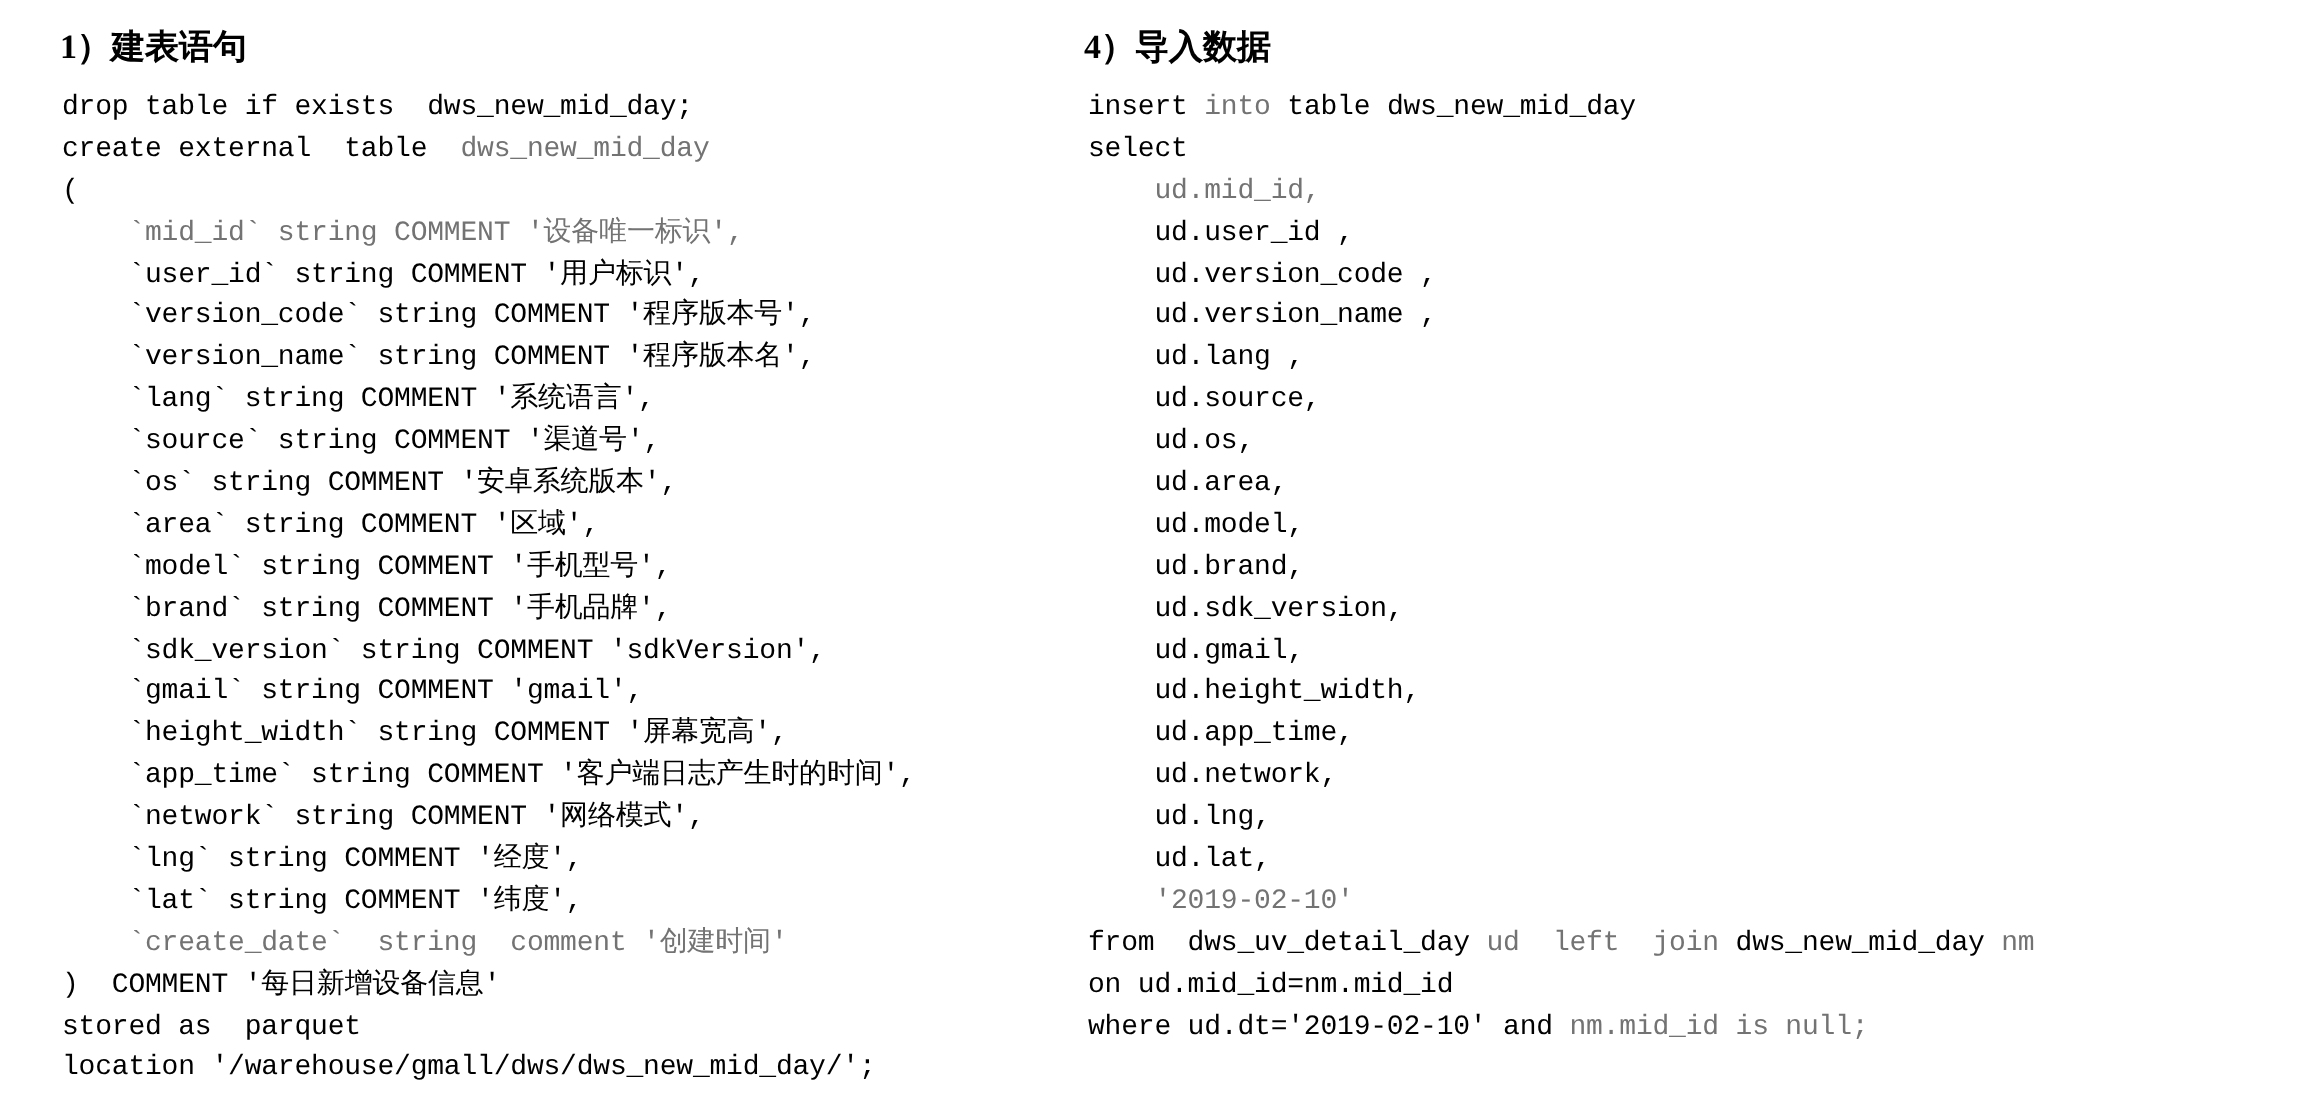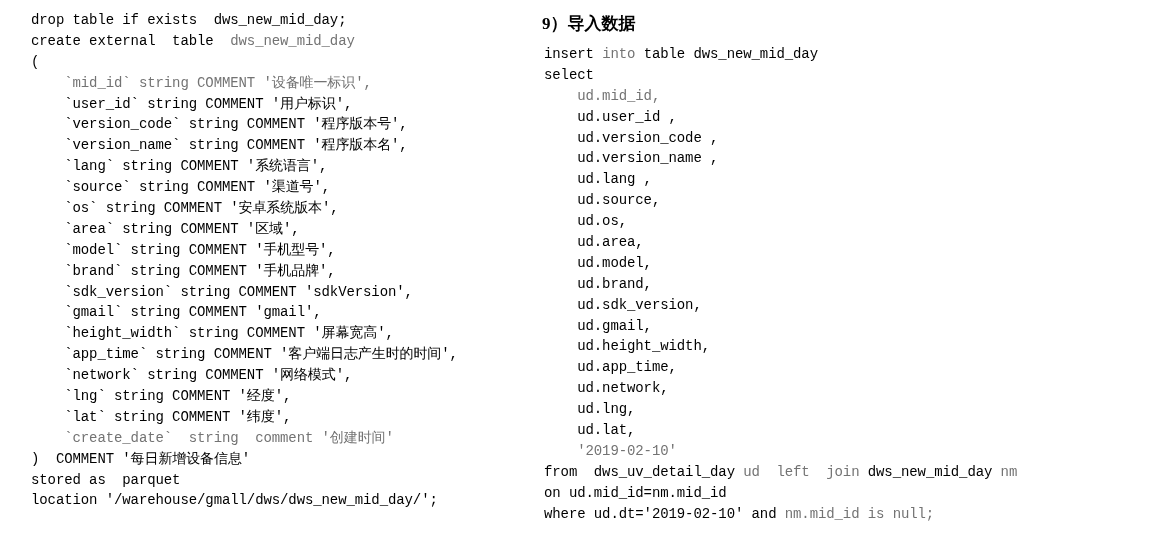--- a/index.html
+++ b/index.html
@@ -72,23 +72,24 @@
     height: 14px;
     width: 277px;
   }
 </style>
 </head>
 <body>
 
 <div class="page">
 
   <div class="column col-left">
+    <div class="section-heading">1）建表语句</div>
     <div class="code-block"><div class="code-line"><span class="tok tok-black">drop table if exists  dws_new_mid_day;</span></div><div class="code-line"><span class="tok tok-black">create external  table  </span><span class="tok tok-red">dws_new_mid_day</span></div><div class="code-line"><span class="tok tok-black">(</span></div><div class="code-line"><span class="tok tok-red">    `mid_id` string COMMENT '设备唯一标识',</span></div><div class="code-line"><span class="tok tok-black">    `user_id` string COMMENT '用户标识',</span></div><div class="code-line"><span class="tok tok-black">    `version_code` string COMMENT '程序版本号',</span></div><div class="code-line"><span class="tok tok-black">    `version_name` string COMMENT '程序版本名',</span></div><div class="code-line"><span class="tok tok-black">    `lang` string COMMENT '系统语言',</span></div><div class="code-line"><span class="tok tok-black">    `source` string COMMENT '渠道号',</span></div><div class="code-line"><span class="tok tok-black">    `os` string COMMENT '安卓系统版本',</span></div><div class="code-line"><span class="tok tok-black">    `area` string COMMENT '区域',</span></div><div class="code-line"><span class="tok tok-black">    `model` string COMMENT '手机型号',</span></div><div class="code-line"><span class="tok tok-black">    `brand` string COMMENT '手机品牌',</span></div><div class="code-line"><span class="tok tok-black">    `sdk_version` string COMMENT 'sdkVersion',</span></div><div class="code-line"><span class="tok tok-black">    `gmail` string COMMENT 'gmail',</span></div><div class="code-line"><span class="tok tok-black">    `height_width` string COMMENT '屏幕宽高',</span></div><div class="code-line"><span class="tok tok-black">    `app_time` string COMMENT '客户端日志产生时的时间',</span></div><div class="code-line"><span class="tok tok-black">    `network` string COMMENT '网络模式',</span></div><div class="code-line"><span class="tok tok-black">    `lng` string COMMENT '经度',</span></div><div class="code-line"><span class="tok tok-black">    `lat` string COMMENT '纬度',</span></div><div class="code-line"><span class="tok tok-red">    `create_date`  string  comment '创建时间'</span></div><div class="code-line"><span class="tok tok-black">)  COMMENT '每日新增设备信息'</span></div><div class="code-line"><span class="tok tok-black">stored as  parquet</span></div><div class="code-line"><span class="tok tok-black">location '/warehouse/gmall/dws/dws_new_mid_day/';</span></div></div>
   </div>
 
   <div class="column col-right">
-    <div class="section-heading">9）导入数据</div>
+    <div class="section-heading">4）导入数据</div>
     <div class="code-block"><div class="code-line"><span class="tok tok-black">insert </span><span class="tok tok-red">into</span><span class="tok tok-black"> table dws_new_mid_day</span></div><div class="code-line"><span class="tok tok-black">select</span></div><div class="code-line"><span class="tok tok-red">    ud.mid_id,</span></div><div class="code-line"><span class="tok tok-black">    ud.user_id ,</span></div><div class="code-line"><span class="tok tok-black">    ud.version_code ,</span></div><div class="code-line"><span class="tok tok-black">    ud.version_name ,</span></div><div class="code-line"><span class="tok tok-black">    ud.lang ,</span></div><div class="code-line"><span class="tok tok-black">    ud.source,</span></div><div class="code-line"><span class="tok tok-black">    ud.os,</span></div><div class="code-line"><span class="tok tok-black">    ud.area,</span></div><div class="code-line"><span class="tok tok-black">    ud.model,</span></div><div class="code-line"><span class="tok tok-black">    ud.brand,</span></div><div class="code-line"><span class="tok tok-black">    ud.sdk_version,</span></div><div class="code-line"><span class="tok tok-black">    ud.gmail,</span></div><div class="code-line"><span class="tok tok-black">    ud.height_width,</span></div><div class="code-line"><span class="tok tok-black">    ud.app_time,</span></div><div class="code-line"><span class="tok tok-black">    ud.network,</span></div><div class="code-line"><span class="tok tok-black">    ud.lng,</span></div><div class="code-line"><span class="tok tok-black">    ud.lat,</span></div><div class="code-line"><span class="tok tok-red">    '2019-02-10'</span></div><div class="code-line"><span class="tok tok-black">from  dws_uv_detail_day </span><span class="tok tok-red">ud  left  join</span><span class="tok tok-black"> dws_new_mid_day </span><span class="tok tok-red">nm</span></div><div class="code-line"><span class="tok tok-black">on ud.mid_id=nm.mid_id</span></div><div class="code-line"><span class="tok tok-black">where ud.dt='2019-02-10' and </span><span class="tok tok-red">nm.mid_id is null;</span></div></div>
   </div>
 
   <div class="faint-tail"></div>
 
 </div>
 
 </body></html>

